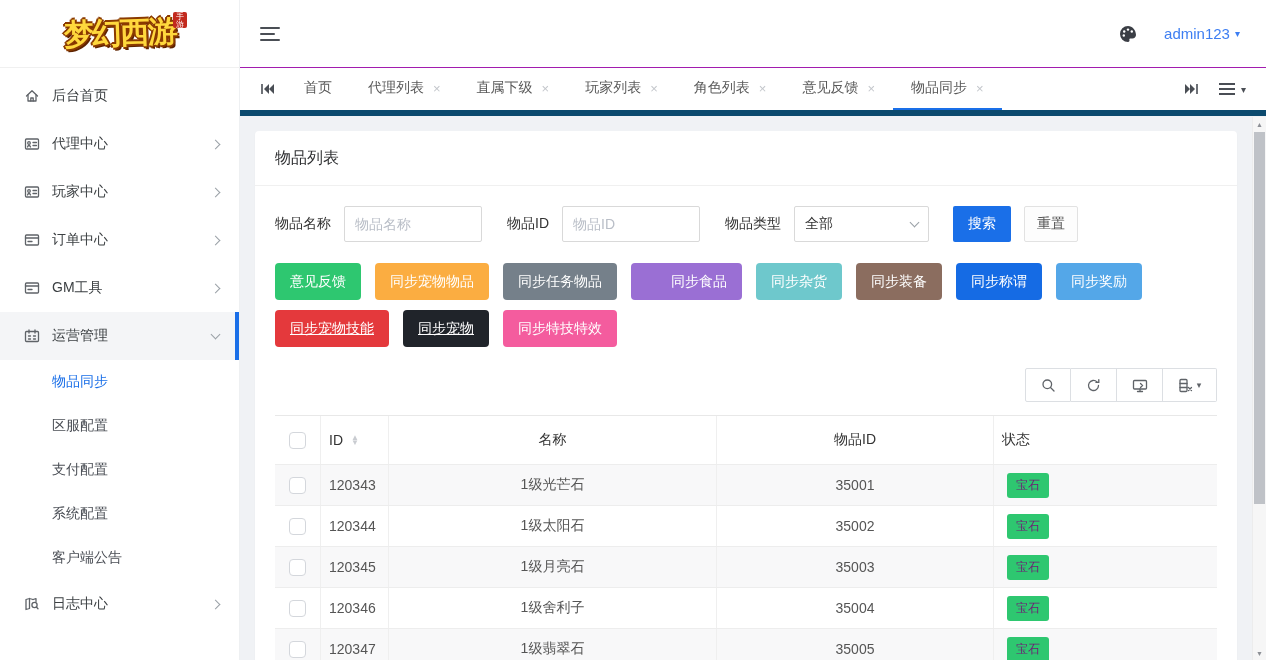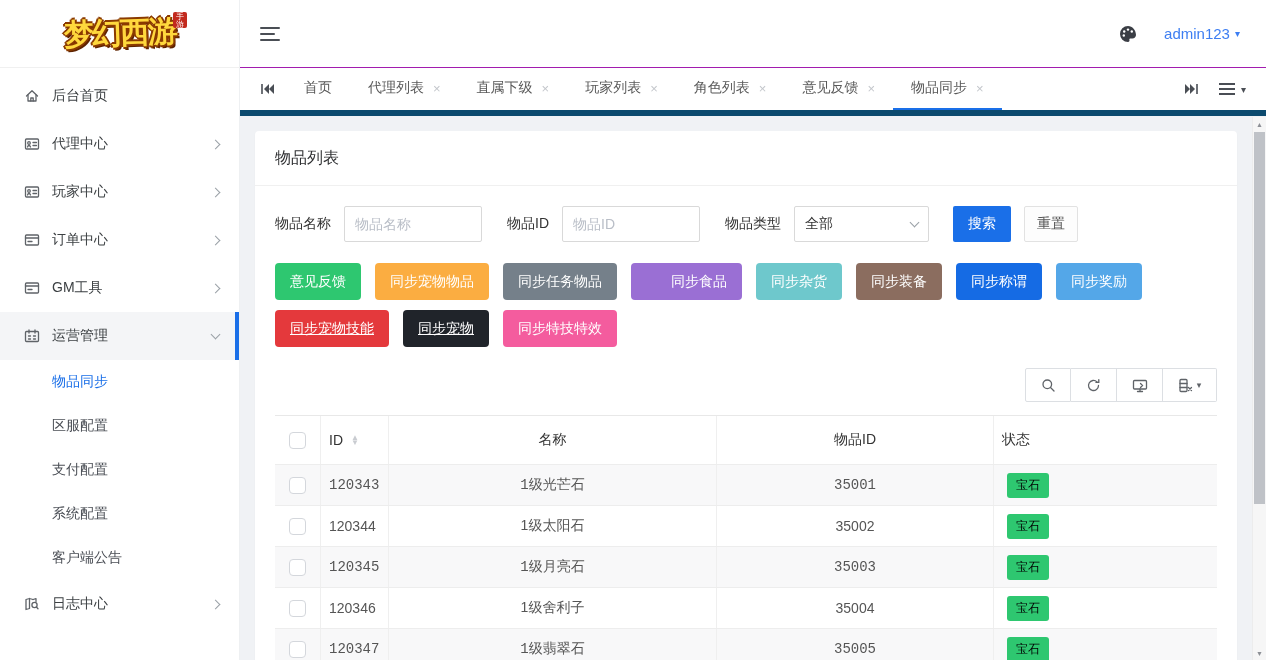--- a/index.html
+++ b/index.html
@@ -70,28 +70,28 @@
   .tool-btn:first-child { border-left-width:1px; border-radius:2px 0 0 2px; }
   .tool-btn:last-child { border-radius:0 2px 2px 0; width:54px; }
   .tool-btn svg { stroke:#5f6368; fill:none; stroke-width:1.3; stroke-linecap:round; }
   .tool-caret { font-size:9px; color:#5f6368; }
 
   
   .table { margin:13px 20px 0 20px; border-top:1px solid #e8e8e8; font-size:14px; }
   .tr { display:grid; grid-template-columns:46px 68px 328px 277px 1fr; border-bottom:1px solid #ededed; }
   .tr.head { height:49px; }
   .tr.row { height:41px; }
-  .tr.row.stripe { background:#f8f8f9;font-family:Liberation Mono, monospace; }
+  .tr.row.stripe { background:#f8f8f9; }
   .td { display:flex; align-items:center; border-right:1px solid #efefef; padding:0 8px; color:#555; min-width:0; }
   .td:last-child { border-right:none; }
   .td.center { justify-content:center; }
   .td.head-c { color:#333; font-weight:400; }
   .checkbox { width:17px; height:17px; border:1px solid #d4d7dc; border-radius:4px; background:#fff; margin:0 auto; cursor:pointer; }
   .sort { display:flex; flex-direction:column; margin-left:8px; line-height:5px; font-size:8px; color:#c9ccd1; cursor:pointer; }
-  .badge { color:#000000; font-size:12px; padding:4px 9px; border-radius:3px; margin-left:5px; }
+  .badge { color:#701a75; font-size:12px; padding:4px 9px; border-radius:3px; margin-left:5px; }
 
   
   .vscroll { position:absolute; top:117px; right:0; bottom:0; width:14px; background:#f6f6f6; border-left:1px solid #ececec; }
   .vs-arrow { height:14px; display:flex; align-items:center; justify-content:center; font-size:7px; color:#8d9096; cursor:pointer; }
   .vs-arrow.bottom { position:absolute; bottom:0; left:0; right:0; }
   .vs-thumb { position:absolute; top:15px; left:1px; right:1px; height:372px; background:#bfc2c7; cursor:pointer; }
 </style>
 </head>
 <body>
 

